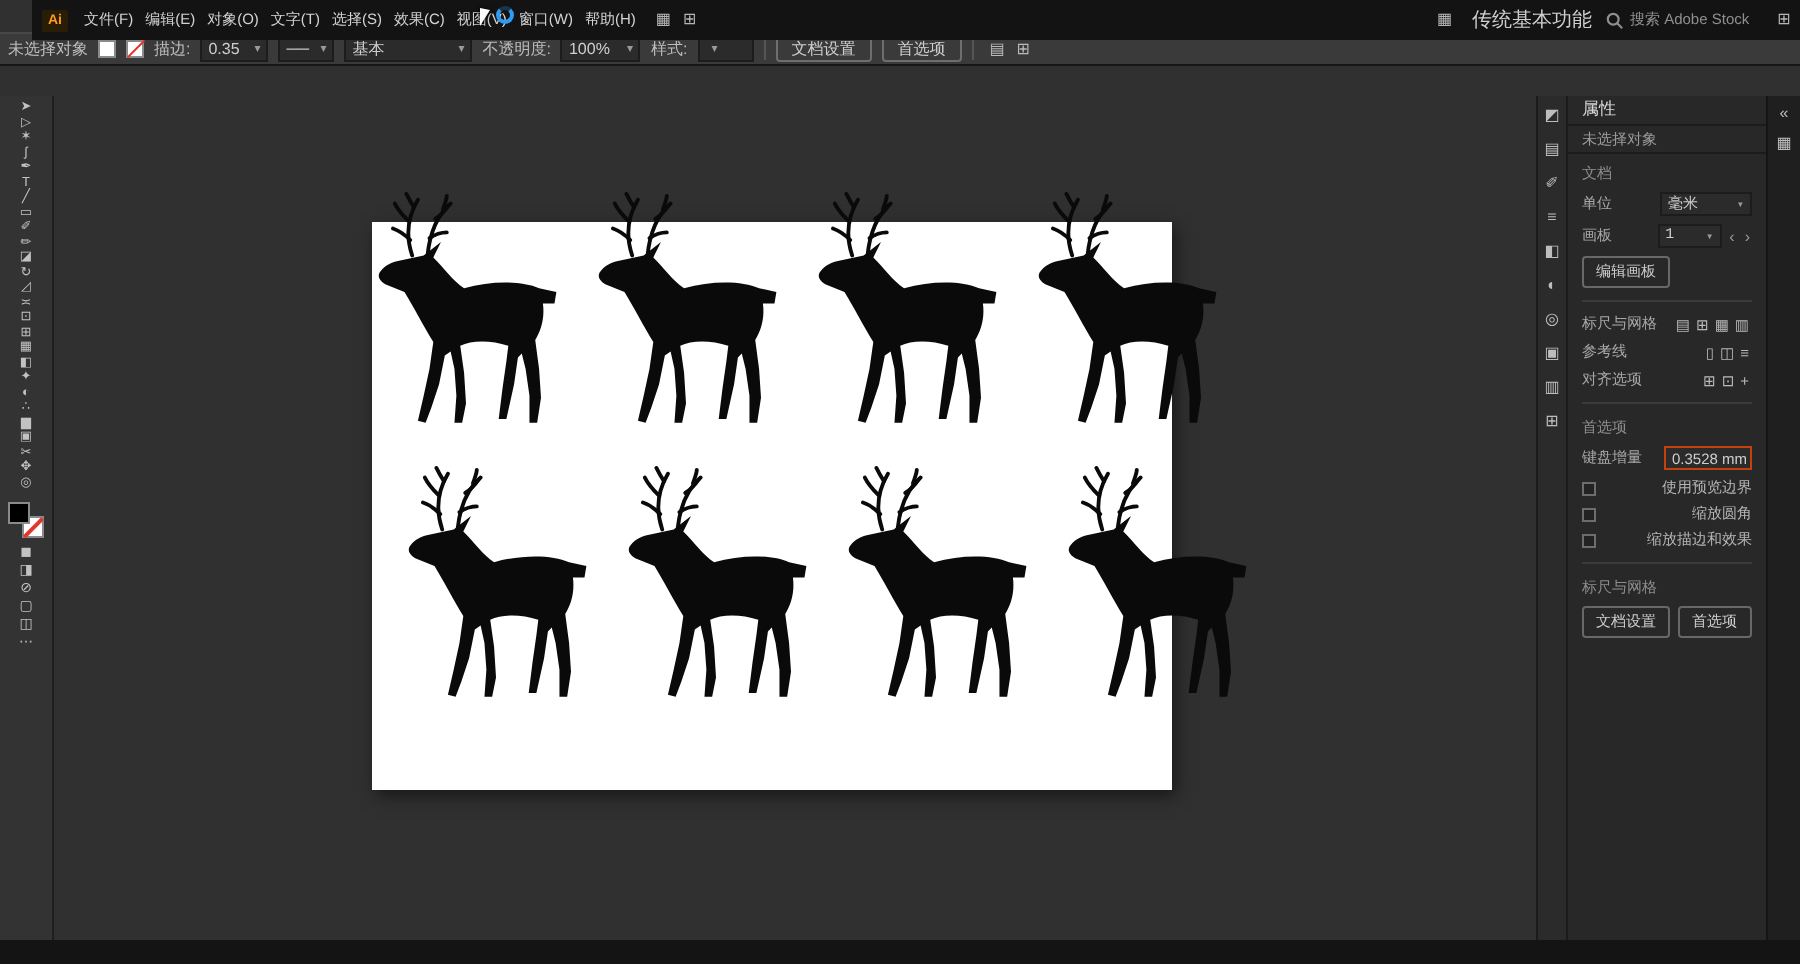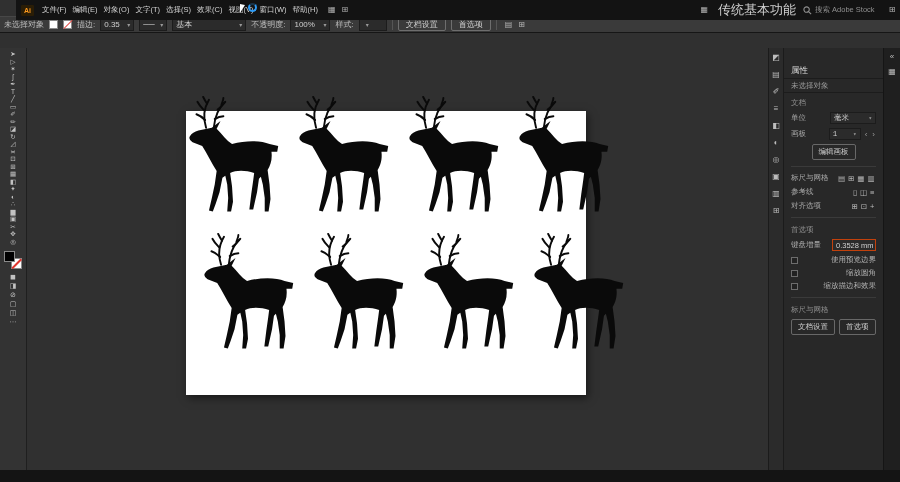--- a/index.html
+++ b/index.html
@@ -10,39 +10,39 @@
   
   .menubar { position:absolute; top:0; left:16px; width:100%; height:20px; background:#131313;
     display:flex; align-items:center; z-index:40; white-space:nowrap; }
   .ai-logo { width:13px; height:11px; margin:0 5px; background:#2a1d06; color:#ff9a1e;
     font-size:7px; font-weight:bold; display:flex; align-items:center; justify-content:center; border-radius:1px; }
   .menus { display:flex; align-items:center; }
   .menu-item { font-size:7.5px; color:#d2d2d2; padding:0 3px; line-height:16px; }
   .mb-icons { display:flex; align-items:center; margin-left:4px; }
   .mb-icon { font-size:8px; color:#b5b5b5; padding:0 3px; line-height:16px; }
   .mb-right { margin-left:auto; display:flex; align-items:center; gap:7px; padding-right:7px; }
-  .workspace-label { font-size:13px; color:#cfcfcf; }
+  .workspace-label { font-size:10px; color:#cfcfcf; }
   .search { display:flex; align-items:center; gap:3px; font-size:7.5px; color:#8f8f8f; }
   .spinner { position:absolute; left:232px; top:3px; width:9px; height:9px; border:2px solid #2f9bf4;
     border-top-color:rgba(47,155,244,.25); border-radius:50%; }
   .cursor-arrow { position:absolute; left:224px; top:4px; width:0; height:0;
     border-left:5px solid #ffffff; border-bottom:8px solid transparent; border-top:1px solid transparent;
     filter:drop-shadow(0 0 1px #000); }
 
   
   .controlbar { position:absolute; top:16px; left:0; width:100%; height:17px; background:#3a3a3a;
     border-top:1px solid #474747; border-bottom:1px solid #161616; display:flex; align-items:center;
     font-size:8px; color:#c9c9c9; padding-left:4px; gap:5px; z-index:39; white-space:nowrap; }
   .cb-label { color:#bdbdbd; }
   .swatch { width:9px; height:9px; border:1px solid #8a8a8a; background:#ffffff; position:relative; }
   .swatch.none::after { content:""; position:absolute; left:-2px; top:3px; width:12px; height:1px;
     background:#e0372f; transform:rotate(-45deg); }
   .sel { height:12px; background:#2b2b2b; border:1px solid #1c1c1c; display:flex; align-items:center;
     justify-content:space-between; padding:0 3px; color:#cfcfcf; }
-  .w28{width:28px}.w34{width:34px}.w40{width:40px}.w56{width:74px}
+  .w28{width:28px}.w34{width:34px}.w40{width:40px}.w56{width:64px}
   .caret { font-size:6px; color:#9a9a9a; margin-left:3px; }
   .cb-btn { height:13px; border:1px solid #6e6e6e; border-radius:2px; background:transparent;
     color:#cfcfcf; font-size:8px; padding:0 7px; line-height:10px; }
   .vsep { width:1px; height:11px; background:#555; }
   .cb-icons { display:flex; }
   .cb-icons .picon { font-size:8px; color:#b9b9b9; padding:0 3px; }
 
   
   .tabbar { position:absolute; top:33px; left:0; width:100%; height:15px; background:#1d1d1d;
     display:flex; align-items:stretch; z-index:38; }
@@ -78,33 +78,33 @@
   .d5{left:168px;top:185px}.d6{left:278px;top:185px}.d7{left:388px;top:185px}.d8{left:498px;top:185px}
 
   
   .rightdock { position:absolute; top:48px; right:0; width:132px; bottom:12px; display:flex; z-index:35; }
   .dock-collapsed { width:15px; background:#2b2b2b; border-left:1px solid #1b1b1b; display:flex;
     flex-direction:column; align-items:center; padding-top:5px; gap:8px; }
   .dock-icon { font-size:8px; color:#bdbdbd; line-height:9px; }
   .props { width:100px; background:#282828; border-left:1px solid #1b1b1b; font-size:8px; color:#c4c4c4;
     display:flex; flex-direction:column; white-space:nowrap; }
   .props-tab { height:15px; border-bottom:1px solid #1c1c1c; display:flex; align-items:center;
-    padding:0 7px; color:#dcdcdc; font-size:8.5px;margin-top:16px; }
+    padding:0 7px; color:#dcdcdc; font-size:8.5px; }
   .props-sub { height:14px; display:flex; align-items:center; padding:0 7px; color:#9b9b9b;
     border-bottom:1px solid #1c1c1c; font-size:7.5px; }
   .props-body { padding:4px 7px; display:flex; flex-direction:column; gap:4px; }
   .sec-title { color:#8d8d8d; font-size:7.5px; margin-top:1px; }
   .prow { display:flex; align-items:center; gap:3px; }
   .prow .lbl { color:#a8a8a8; font-size:7.5px; }
   .prow .sel { margin-left:auto; font-size:7.5px;font-family:Liberation Mono, monospace; }
   .sw46{width:46px}.sw32{width:32px}
   .navbtn { color:#9a9a9a; font-size:8px; padding:0 1px; }
   .pbtn { border:1px solid #686868; background:transparent; color:#cdcdcd; font-size:7.5px;
     border-radius:2px; padding:2px 6px; white-space:nowrap; }
-  .row-right { display:flex; justify-content:center; }
+  .row-right { display:flex; justify-content:flex-start; }
   .icons { margin-left:auto; display:flex; }
   .icons .picon { font-size:7.5px; color:#b9b9b9; padding:0 1.5px; }
   .hr { border-top:1px solid #3a3a3a; margin:2px 0; }
   .input { margin-left:auto; width:44px; height:12px; background:#2b2b2b; border:1px solid #c2410c;
     display:flex; align-items:center; padding:0 3px; font-size:7.5px; color:#cfcfcf; }
   .checks { display:flex; flex-direction:column; gap:3px; }
   .check { display:flex; align-items:center; gap:4px; font-size:7.5px; color:#b5b5b5;justify-content:space-between; }
   .check .box { width:7px; height:7px; border:1px solid #6d6d6d; background:#222; flex:0 0 auto; }
   .qbtns { display:flex; gap:4px; }
   .edge { width:17px; background:#1f1f1f; border-left:1px solid #151515; display:flex;

